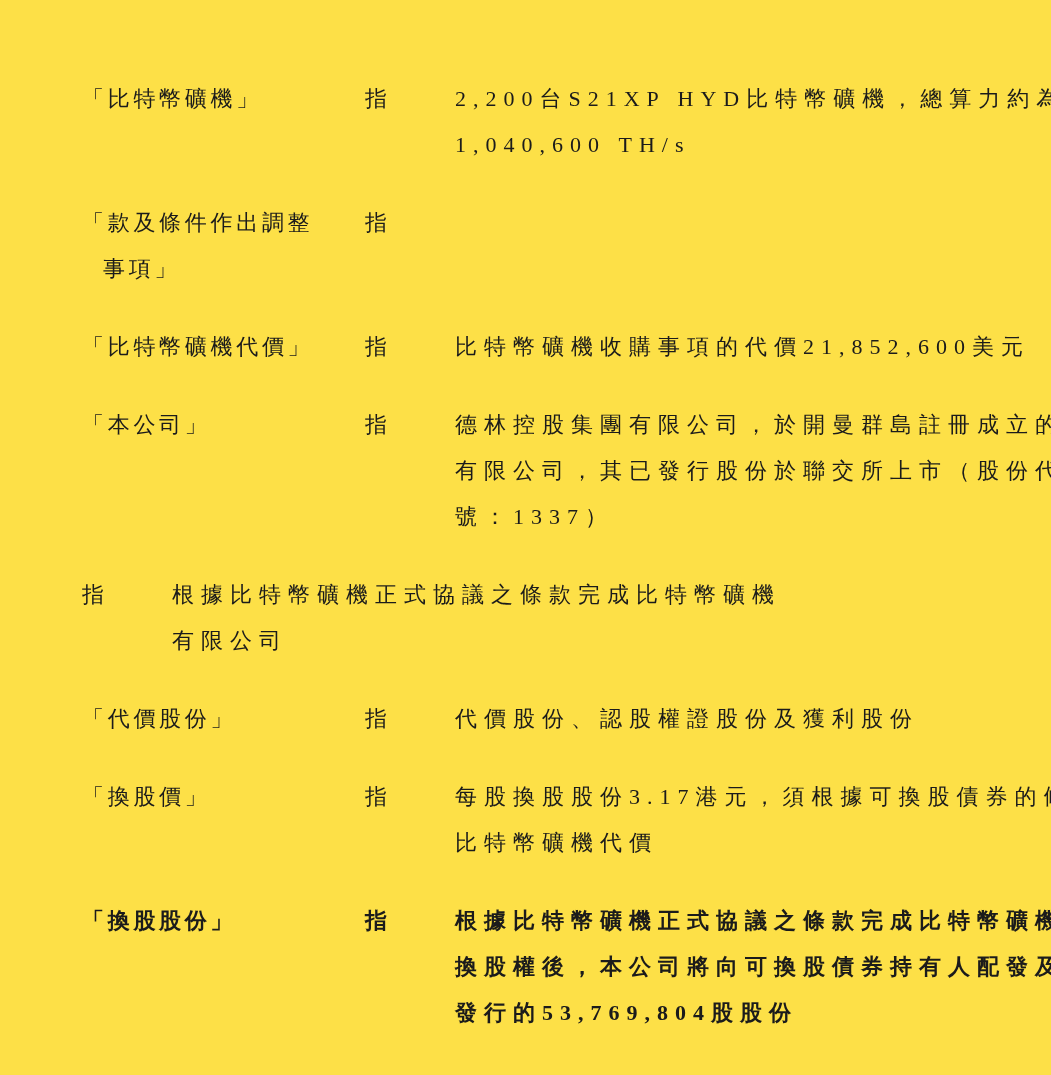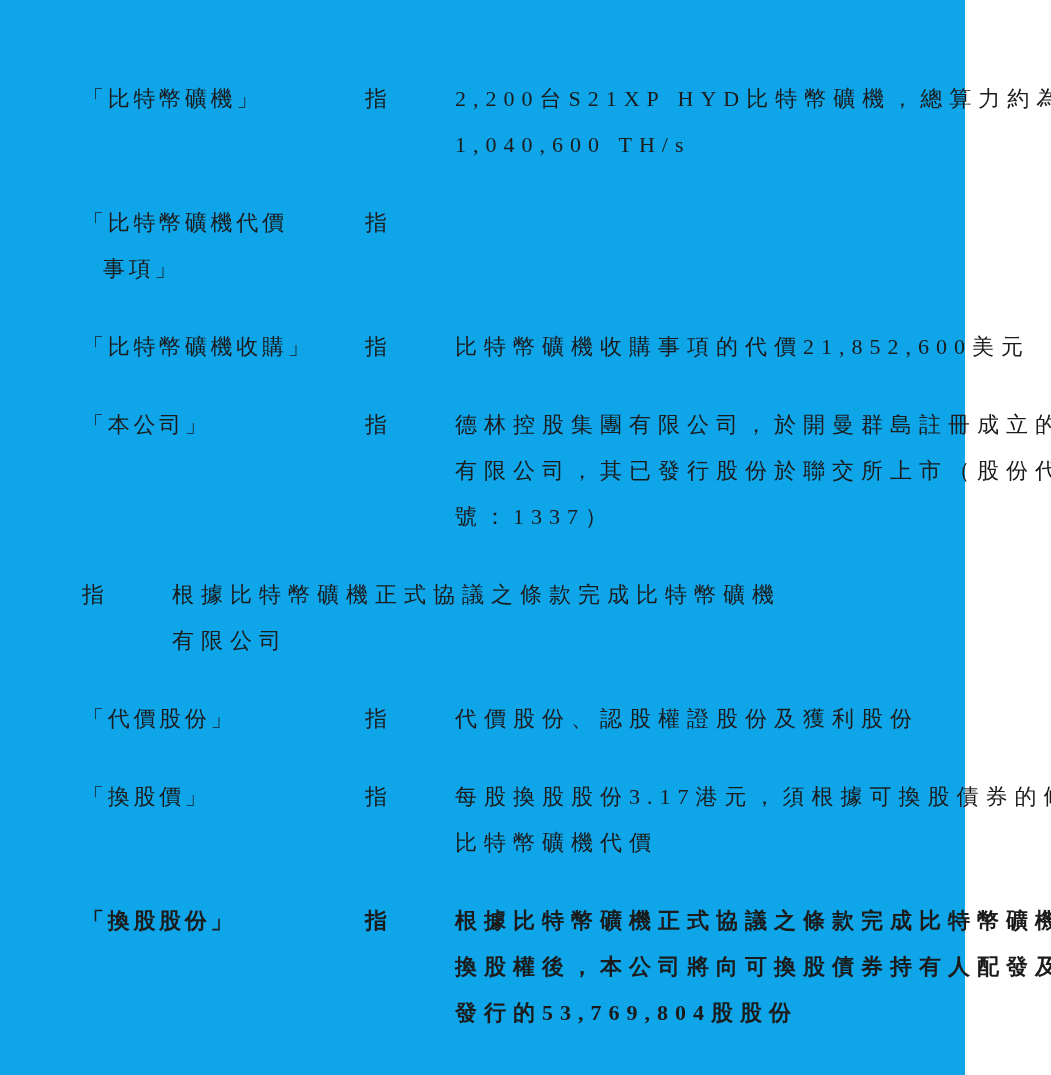--- a/index.html
+++ b/index.html
@@ -9,24 +9,24 @@
   }
   body {
     width: 1051px;
     min-height: 1075px;
     color: #1b1b1b;
     font-family: "Liberation Serif", "DejaVu Serif", serif;
     -webkit-font-smoothing: antialiased;
   }
   main.doc-page {
     box-sizing: border-box;
-    width: 965px;
+    width: 1051px;
     min-height: 1075px;
     padding: 76px 4px 0 82px;
-    background: #0ea5e9;
+    background: #fde047;
   }
   .entry {
     display: flex;
     align-items: flex-start;
     margin-bottom: 32px;
     font-size: 22px;
     line-height: 46px;
   }
   .entry:last-child {
     margin-bottom: 0;
@@ -61,27 +61,27 @@
 <main class="doc-page">
 
     <div class="entry">
       <div class="term">「比特幣礦機」</div>
       <div class="zhi">指</div>
       <div class="def">2,200台S21XP HYD比特幣礦機，總算力約為
 1,040,600 TH/s</div>
     </div>
 
     <div class="entry">
-      <div class="term">「比特幣礦機代價
+      <div class="term">「款及條件作出調整
 事項」</div>
       <div class="zhi">指</div>
     </div>
 
     <div class="entry">
-      <div class="term">「比特幣礦機收購」</div>
+      <div class="term">「比特幣礦機代價」</div>
       <div class="zhi">指</div>
       <div class="def">比特幣礦機收購事項的代價21,852,600美元</div>
     </div>
 
     <div class="entry">
       <div class="term">「本公司」</div>
       <div class="zhi">指</div>
       <div class="def">德林控股集團有限公司，於開曼群島註冊成立的
 有限公司，其已發行股份於聯交所上市（股份代
 號：1337）</div>

